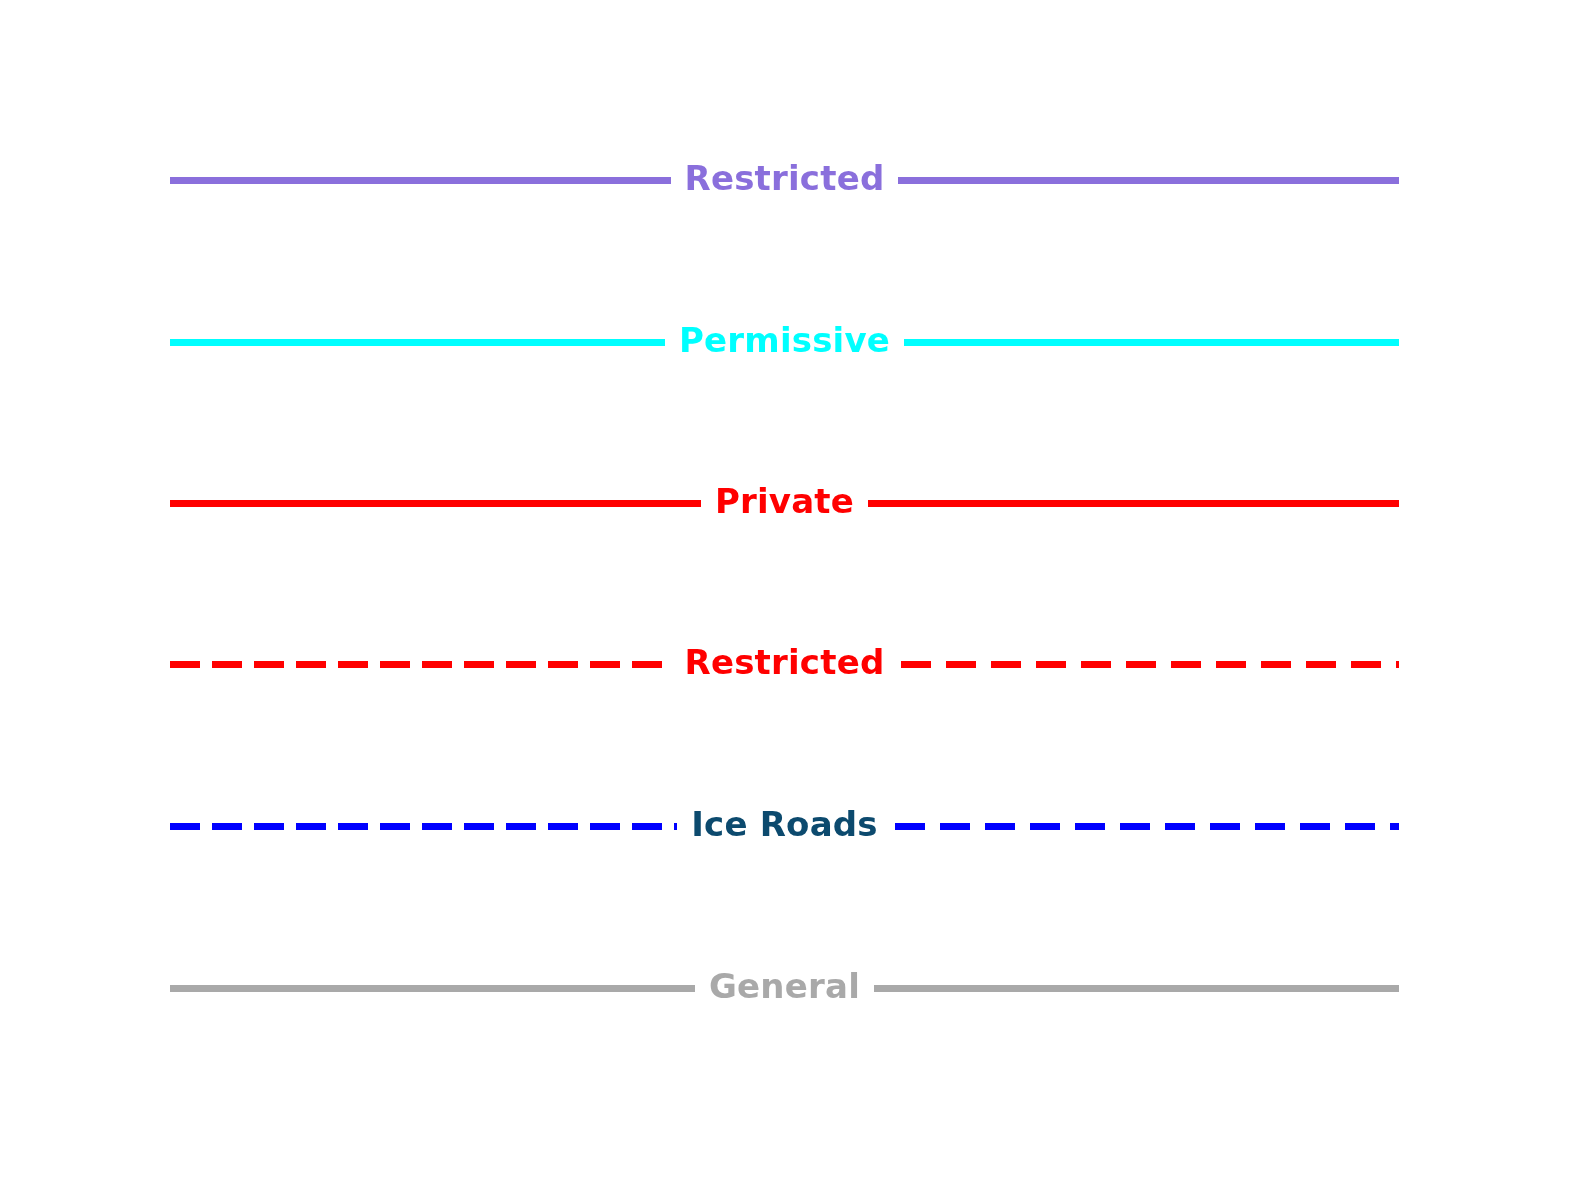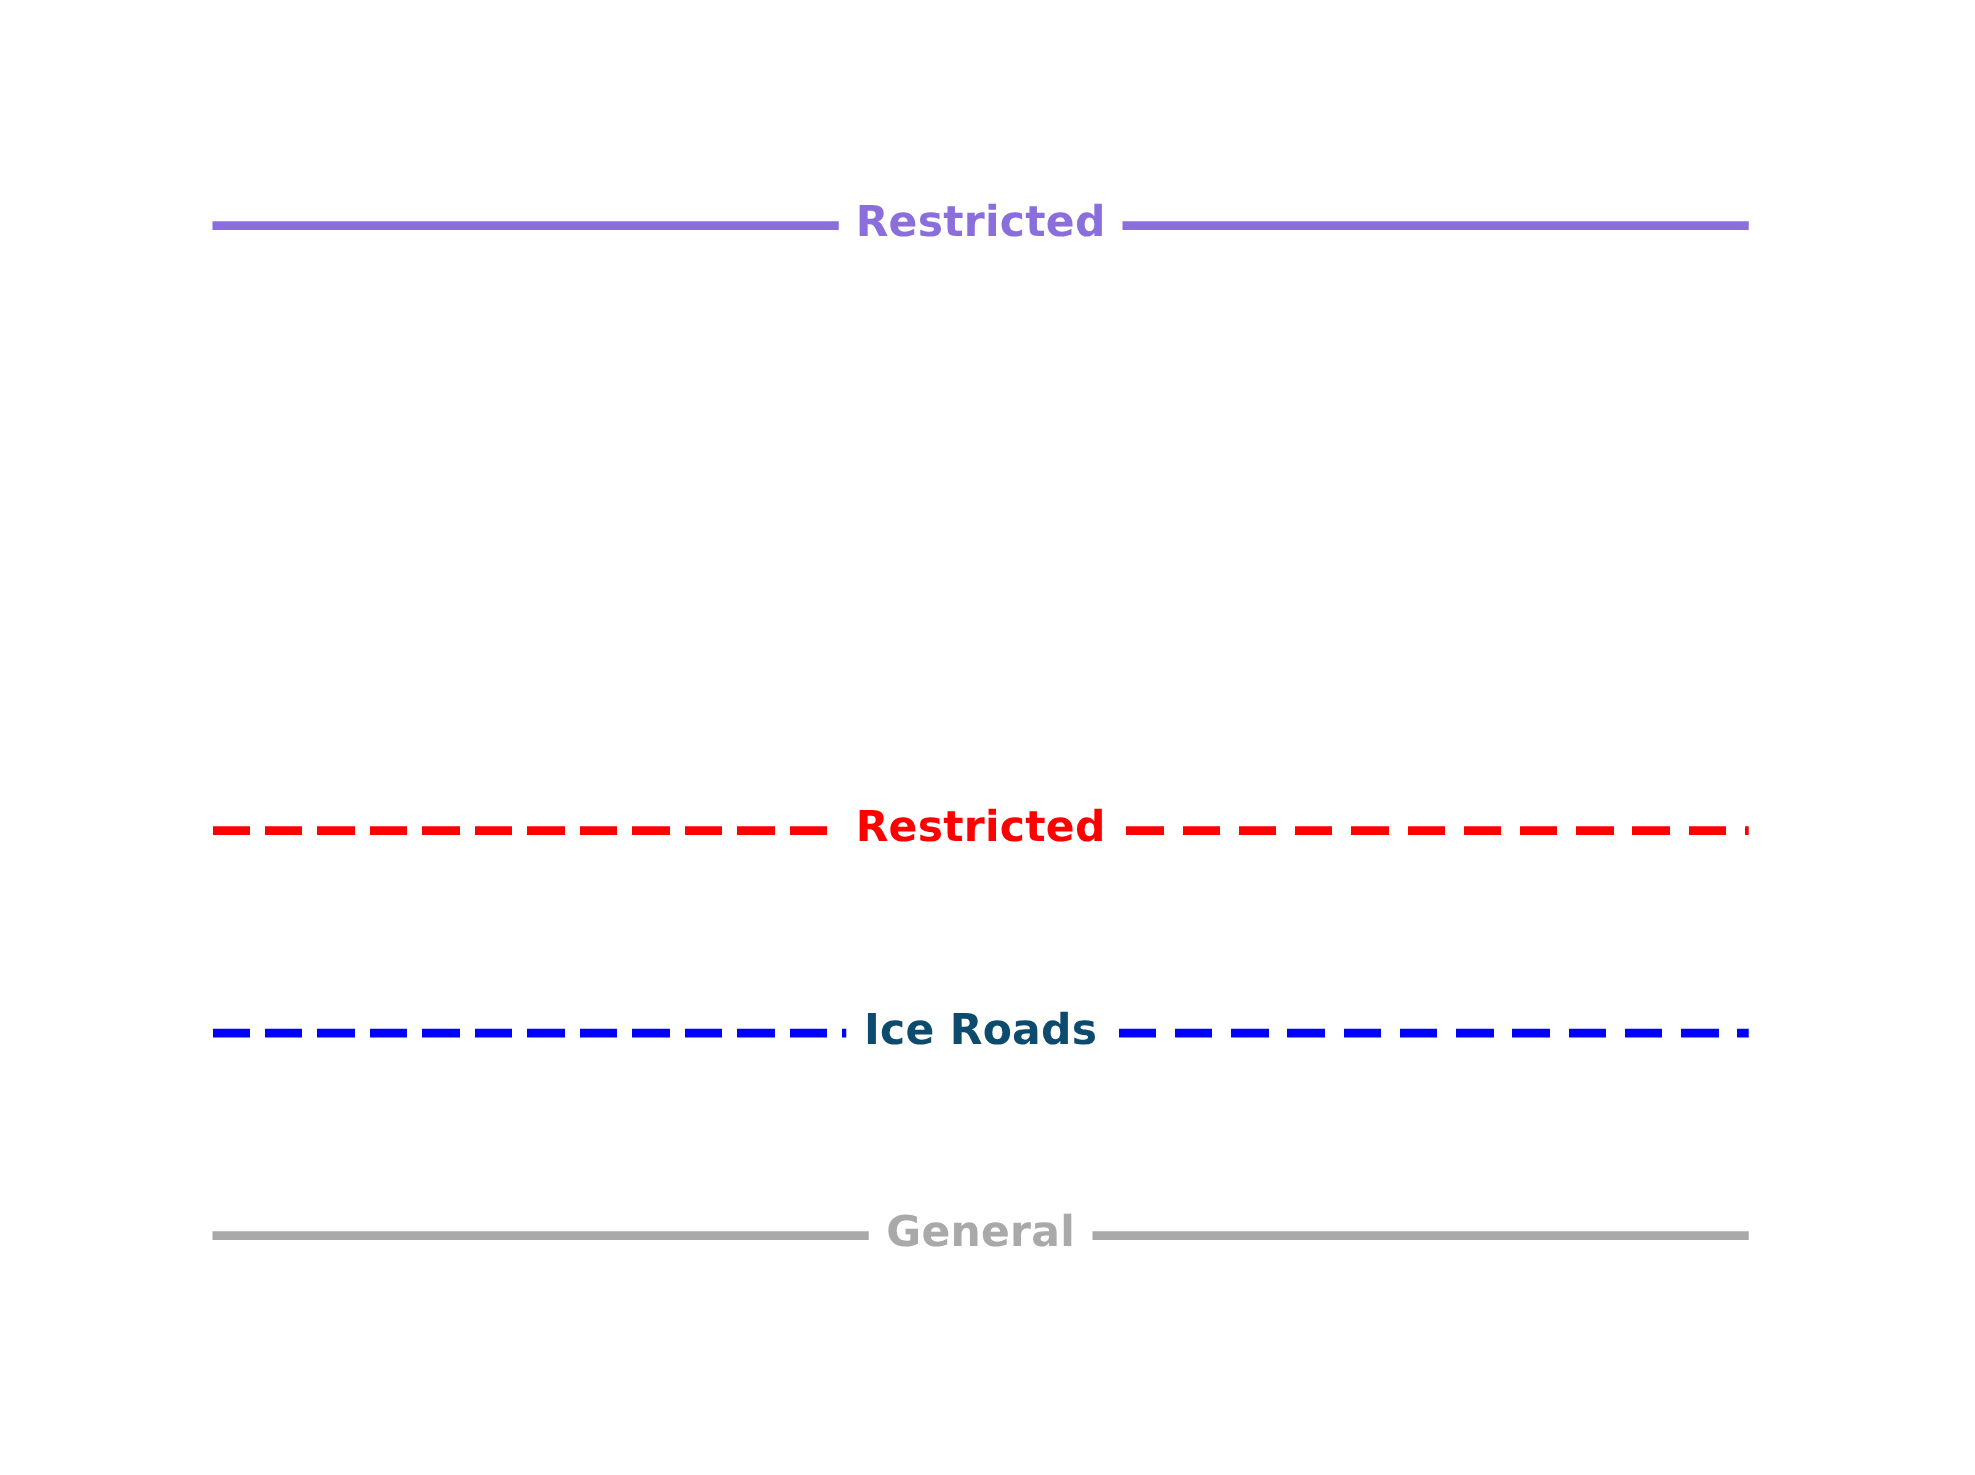--- a/index.html
+++ b/index.html
@@ -94,21 +94,31 @@
 <body>
 
 <div id="legend-figure">
 
   <div class="legend-row" id="row-designated" style="color: rgb(138, 111, 220); top: 150px; left: 170px; width: 1229px;">
     <span class="legend-line left"></span>
     <span class="legend-label" style="color: rgb(138, 111, 220);">Restricted</span>
     <span class="legend-line right"></span>
   </div>
 
+  <div class="legend-row" id="row-permissive" style="color: rgb(0, 255, 255); top: 312px; left: 170px; width: 1229px;">
+    <span class="legend-line left"></span>
+    <span class="legend-label" style="color: rgb(0, 255, 255);">Permissive</span>
+    <span class="legend-line right"></span>
+  </div>
 
+  <div class="legend-row" id="row-private" style="color: rgb(255, 0, 0); top: 473px; left: 170px; width: 1229px;">
+    <span class="legend-line left"></span>
+    <span class="legend-label" style="color: rgb(255, 0, 0);">Private</span>
+    <span class="legend-line right"></span>
+  </div>
 
   <div class="legend-row dashed" id="row-restricted" style="color: rgb(255, 0, 0); top: 634px; left: 170px; width: 1229px; justify-content: center;">
     <span class="legend-line left"></span>
     <span class="legend-label" style="color: rgb(255, 0, 0);">Restricted</span>
     <span class="legend-line right"></span>
   </div>
 
   <div class="legend-row dashed" id="row-iceroads" style="color: rgb(0, 0, 255); top: 796px; left: 170px; width: 1229px;">
     <span class="legend-line left"></span>
     <span class="legend-label" style="color: #0c4a6e;">Ice Roads</span>

